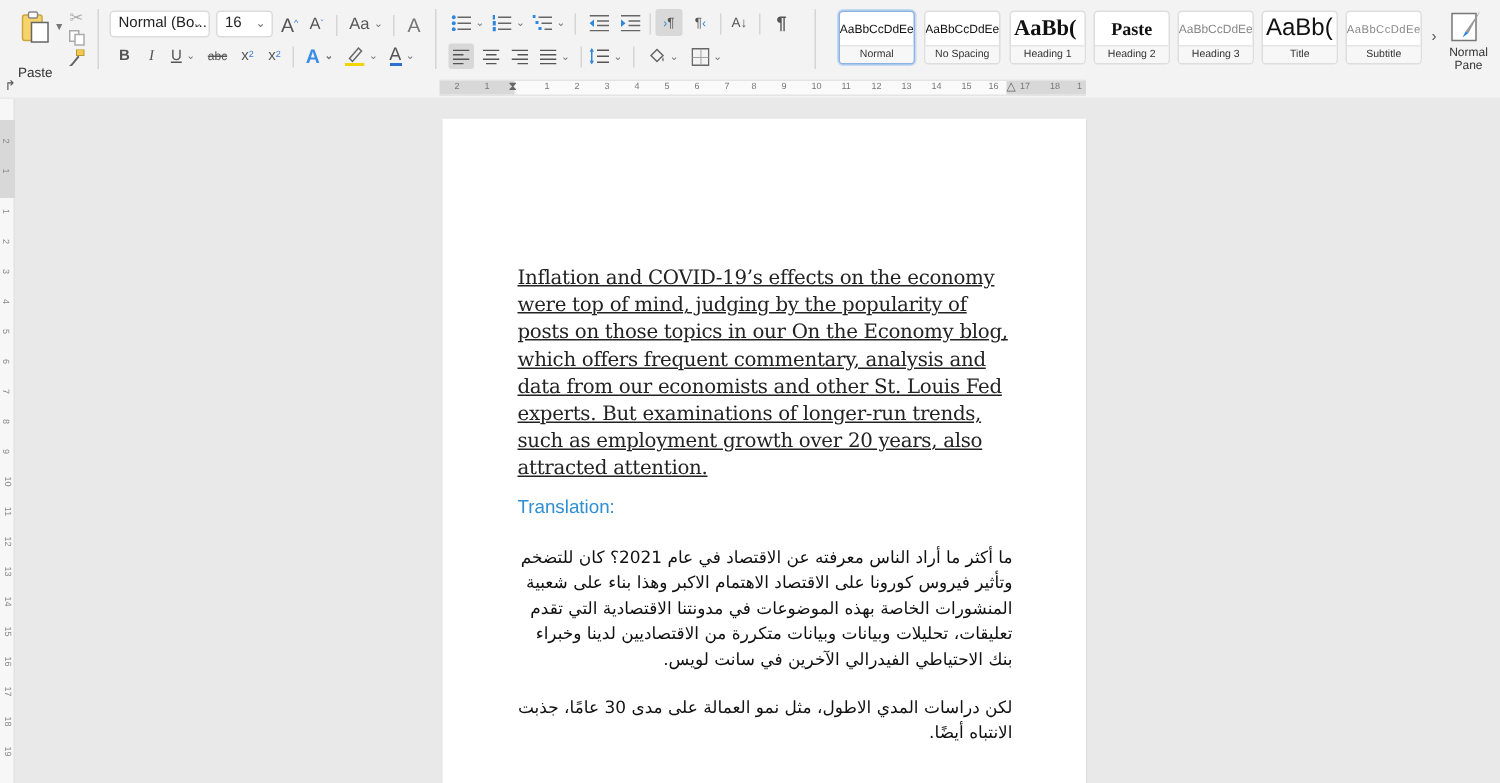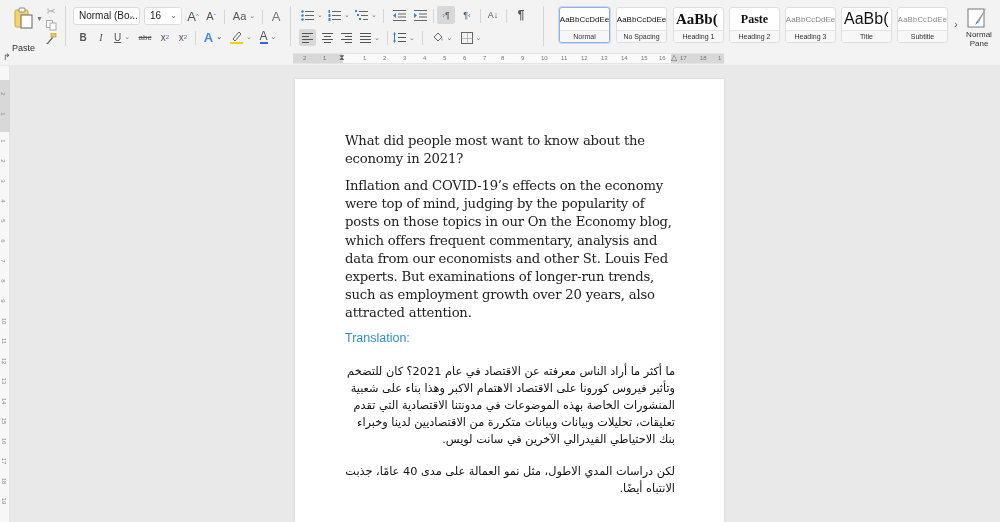--- a/index.html
+++ b/index.html
@@ -19,21 +19,21 @@
   .hruler { position: absolute; left: 0; top: 52px; width: 1000px; height: 13px; background: #f3f3f3; }
   .hruler-track { position: absolute; left: 293px; top: 1px; width: 431px; height: 11px; background: #fafafa; border-top: 1px solid #e4e4e4; border-bottom: 1px solid #e4e4e4; }
   .hruler-margin { position: absolute; top: 0; height: 9px; background: #d8d8d8; }
   .rtick { position: absolute; top: 1px; font-size: 6px; color: #777; }
   .vruler { position: absolute; left: 0; top: 66px; width: 10px; height: 456px; background: #f7f7f7; border-right: 1px solid #e2e2e2; }
   .vruler-margin { position: absolute; left: 0; top: 14px; width: 10px; height: 52px; background: #d8d8d8; }
   .vtick { position: absolute; left: 1px; font-size: 6px; color: #888; transform: rotate(90deg); }
   .page { position: absolute; left: 295px; top: 79px; width: 429px; height: 460px; background: #fff; box-shadow: 0 0 2px rgba(0,0,0,0.15); }
   .body-text { position: absolute; left: 50px; width: 335px; font-family: "DejaVu Serif", serif; color: #222; font-size: 13.2px; letter-spacing: -0.2px; }
   .q { top: 53px; line-height: 18px; }
-  .p1 { top: 98px; line-height: 18.2px; }
+  .p1 { top: 98px; line-height: 18.2px; text-decoration: underline; }
   .translation { position: absolute; left: 50px; top: 252px; font-family: "Liberation Sans", sans-serif; font-size: 12.5px; color: #2e8fd3; }
   .arabic { position: absolute; left: 50px; width: 330px; direction: rtl; text-align: right; font-family: "DejaVu Sans", sans-serif; font-size: 11.3px; line-height: 17px; color: #111; }
   .ar1 { top: 284px; }
   .ar2 { top: 384px; }
 </style>
 </head>
 <body>
 
 <div class="ribbon">
 
@@ -352,18 +352,17 @@
   <span class="vtick" style="top:312px;">13</span>
   <span class="vtick" style="top:332px;">14</span>
   <span class="vtick" style="top:352px;">15</span>
   <span class="vtick" style="top:372px;">16</span>
   <span class="vtick" style="top:392px;">17</span>
   <span class="vtick" style="top:412px;">18</span>
   <span class="vtick" style="top:432px;">19</span>
 </div>
 
 <div class="page">
-  <div class="body-text q">What did people most want to know about the economy in 2021?</div>
   <div class="body-text p1">Inflation and COVID-19’s effects on the economy were top of mind, judging by the popularity of posts on those topics in our On the Economy blog, which offers frequent commentary, analysis and data from our economists and other St. Louis Fed experts. But examinations of longer-run trends, such as employment growth over 20 years, also attracted attention.</div>
   <div class="translation">Translation:</div>
   <div class="arabic ar1">ما أكثر ما أراد الناس معرفته عن الاقتصاد في عام 2021؟ كان للتضخم وتأثير فيروس كورونا على الاقتصاد الاهتمام الاكبر وهذا بناء على شعبية المنشورات الخاصة بهذه الموضوعات في مدونتنا الاقتصادية التي تقدم تعليقات، تحليلات وبيانات وبيانات متكررة من الاقتصاديين لدينا وخبراء بنك الاحتياطي الفيدرالي الآخرين في سانت لويس.</div>
-  <div class="arabic ar2">لكن دراسات المدي الاطول، مثل نمو العمالة على مدى 40 عامًا، جذبت الانتباه أيضًا.</div>
+  <div class="arabic ar2">لكن دراسات المدي الاطول، مثل نمو العمالة على مدى 30 عامًا، جذبت الانتباه أيضًا.</div>
 </div>
 
 </body></html>

